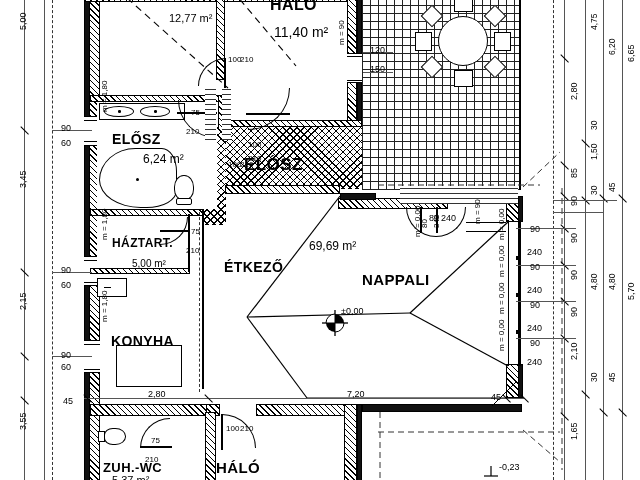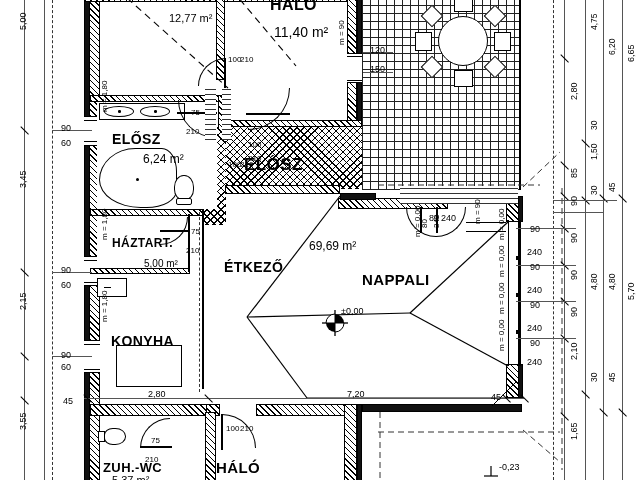--- a/index.html
+++ b/index.html
@@ -372,21 +372,21 @@
   <div class="dash-v" style="left:199px; top:212px; height:180px;"></div>
 
   <div id="room-labels">
       <div class="rname" style="left: 270px; top: -4px; font-size: 16px;">HÁLÓ</div>
       <div class="rarea" style="left: 274px; top: 24px; font-size: 14px;">11,40 m²</div>
       <div class="rarea" style="left: 147px; top: 12px; font-size: 11px; margin-left: 22px;">12,77 m²</div>
       <div class="rname" style="left: 112px; top: 131px; font-size: 14px;">ELŐSZ</div>
       <div class="rarea" style="left: 143px; top: 152px; font-size: 12px;">6,24 m²</div>
       <div class="rname" style="left: 244px; top: 155px; font-size: 17px;">ELŐSZ</div>
       <div class="rname" style="left: 112px; top: 236px; font-size: 12px;">HÁZTART.</div>
-      <div class="rarea" style="left: 144px; top: 258px; font-size: 10px; text-align: center;">5,00 m²</div>
+      <div class="rarea" style="left: 132px; top: 258px; font-size: 10px; text-align: center;">5,00 m²</div>
       <div class="rname" style="left: 111px; top: 333px; font-size: 14px;">KONYHA</div>
       <div class="rname" style="left: 224px; top: 259px; font-size: 14px;">ÉTKEZŐ</div>
       <div class="rarea" style="left: 309px; top: 239px; font-size: 12px;">69,69 m²</div>
       <div class="rname" style="left: 362px; top: 271px; font-size: 15px;">NAPPALI</div>
       <div class="rname" style="left: 103px; top: 460px; font-size: 13px;">ZUH.-WC</div>
       <div class="rarea" style="left: 112px; top: 474px; font-size: 11px;">5,37 m²</div>
       <div class="rname" style="left: 216px; top: 459px; font-size: 15px;">HÁLÓ</div>
     </div>
 
   <div id="dim-labels">

